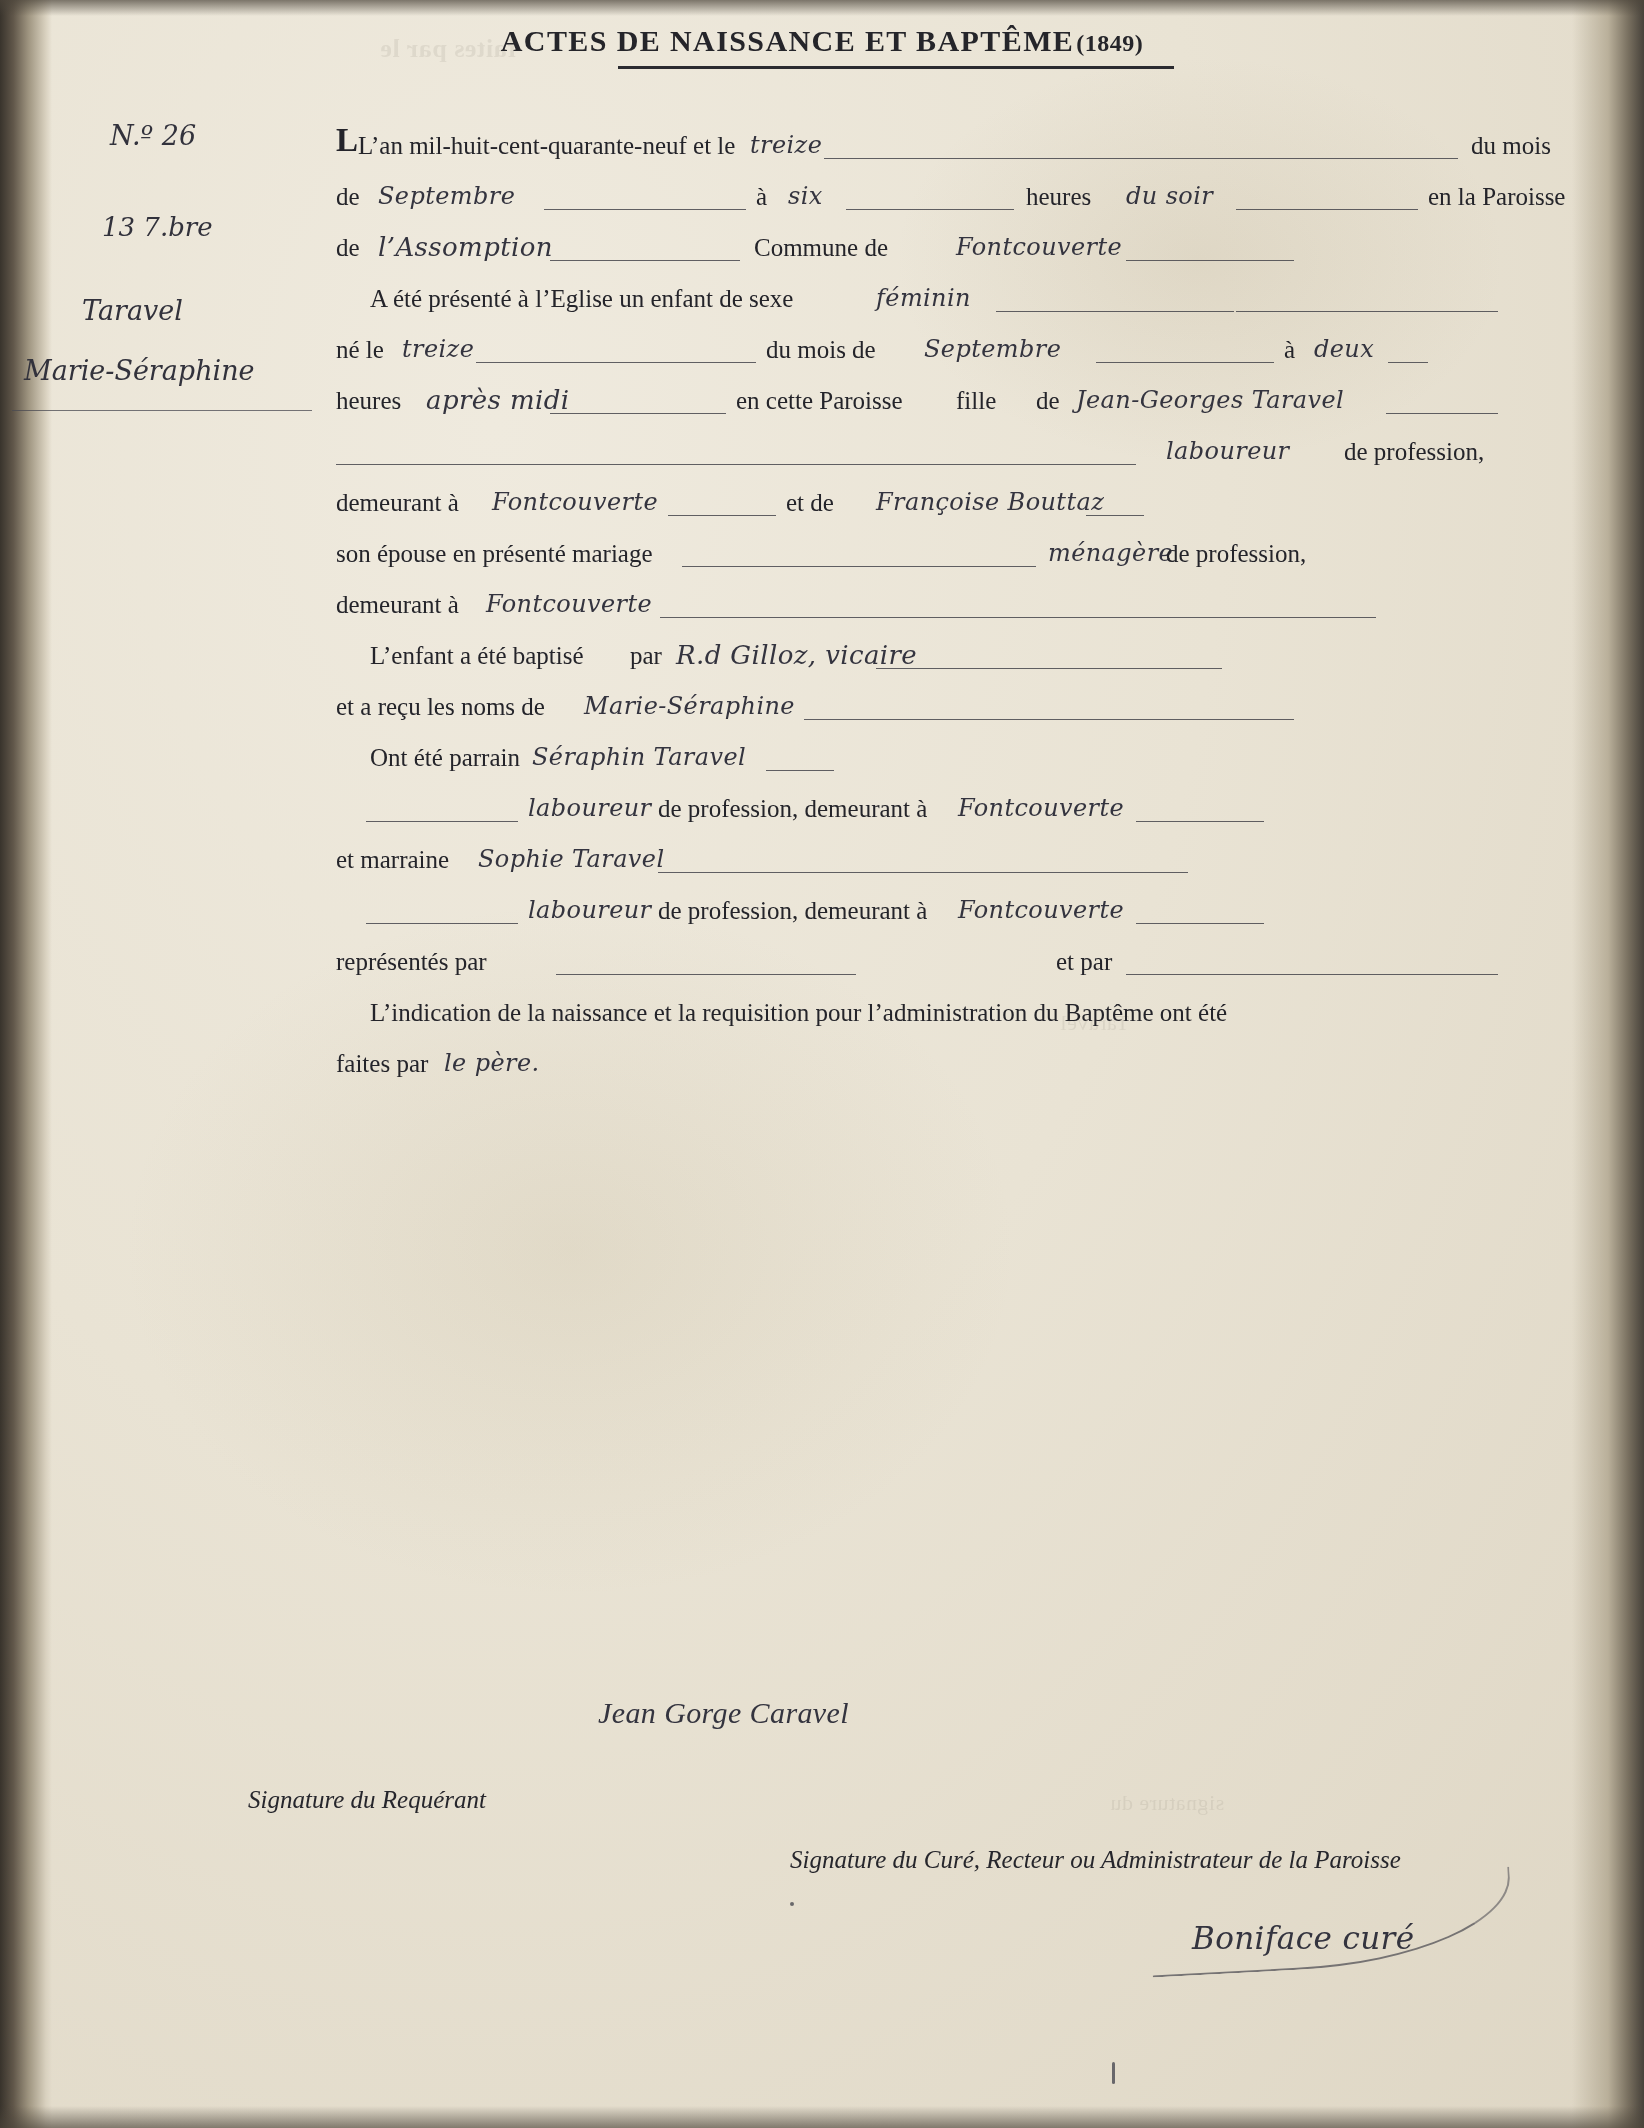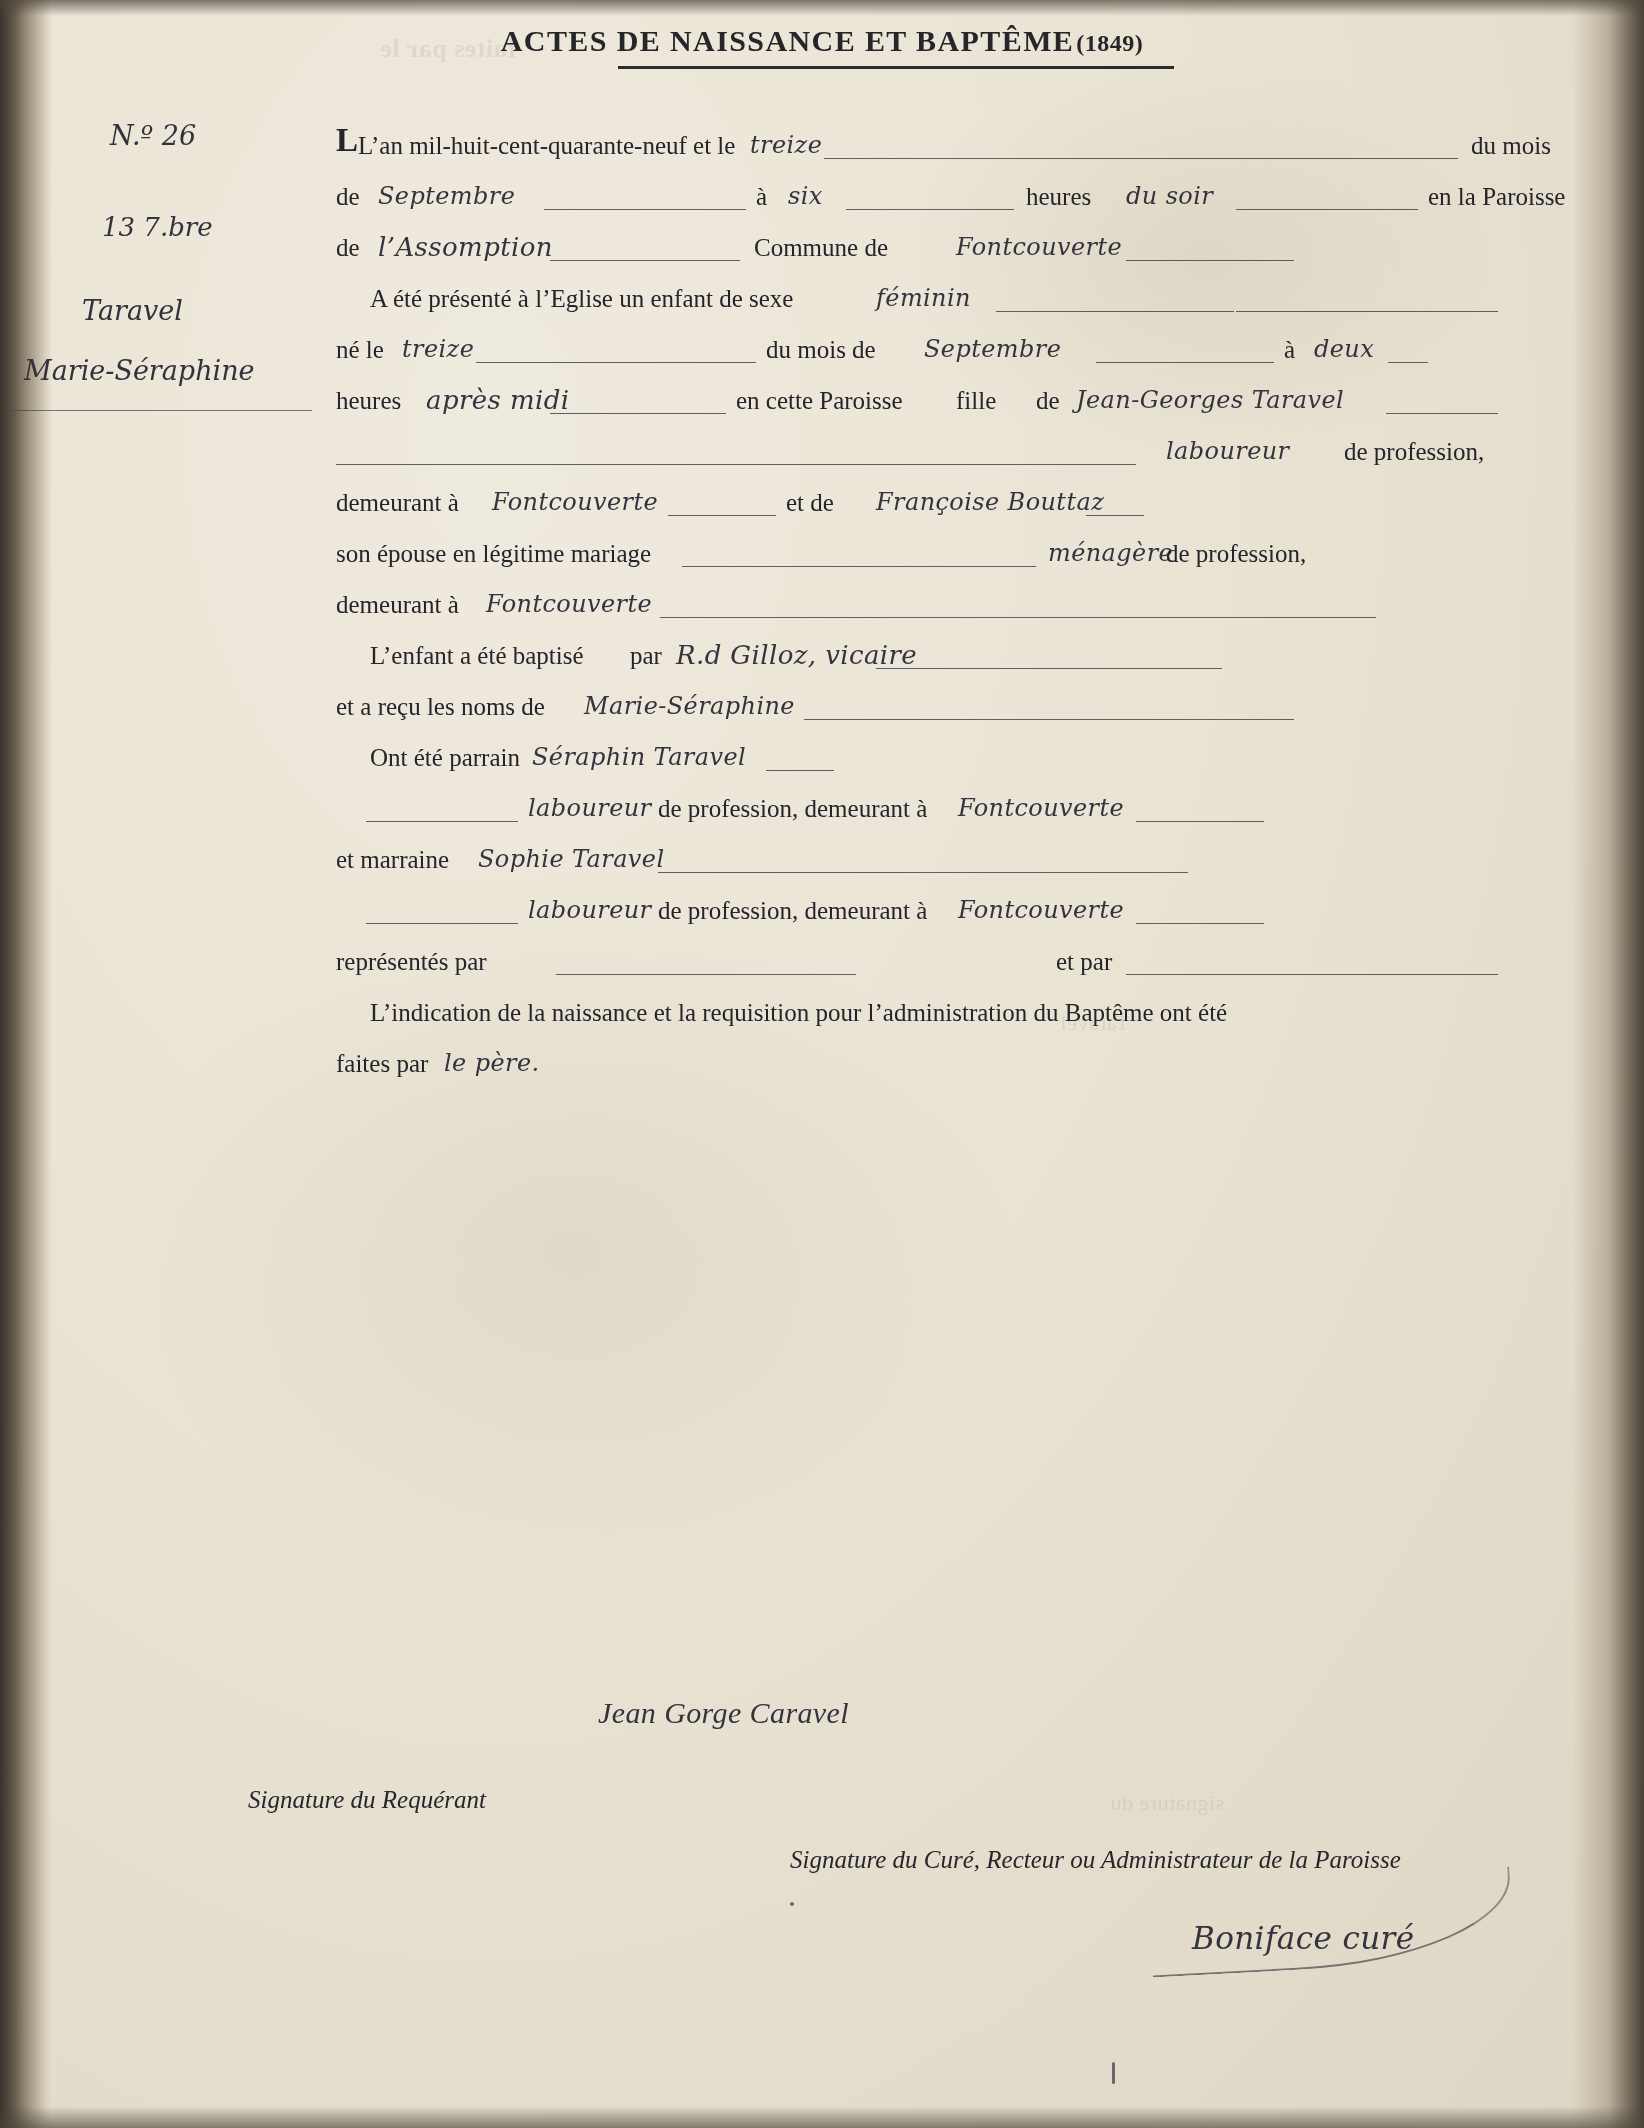--- a/index.html
+++ b/index.html
@@ -297,21 +297,21 @@
       <div class="ln">
         <span class="abs pr" style="left:0px;">demeurant à</span>
         <span class="abs hw" style="left:156px;">Fontcouverte</span>
         <span class="rule-row" style="left:332px; top:38px; width:108px;"></span>
         <span class="abs pr" style="left:450px;">et de</span>
         <span class="abs hw" style="left:540px;">Françoise Bouttaz</span>
         <span class="rule-row" style="left:750px; top:38px; width:58px;"></span>
       </div>
 
       <div class="ln">
-        <span class="abs pr" style="left:0px;">son épouse en légitime mariage</span>
+        <span class="abs pr" style="left:0px;">son épouse en présenté mariage</span>
         <span class="rule-row" style="left:346px; top:38px; width:354px;"></span>
         <span class="abs hw" style="left:712px;">ménagère</span>
         <span class="abs pr" style="left:830px;">de profession,</span>
       </div>
 
       <div class="ln">
         <span class="abs pr" style="left:0px;">demeurant à</span>
         <span class="abs hw" style="left:150px;">Fontcouverte</span>
         <span class="rule-row" style="left:324px; top:38px; width:716px;"></span>
       </div>

